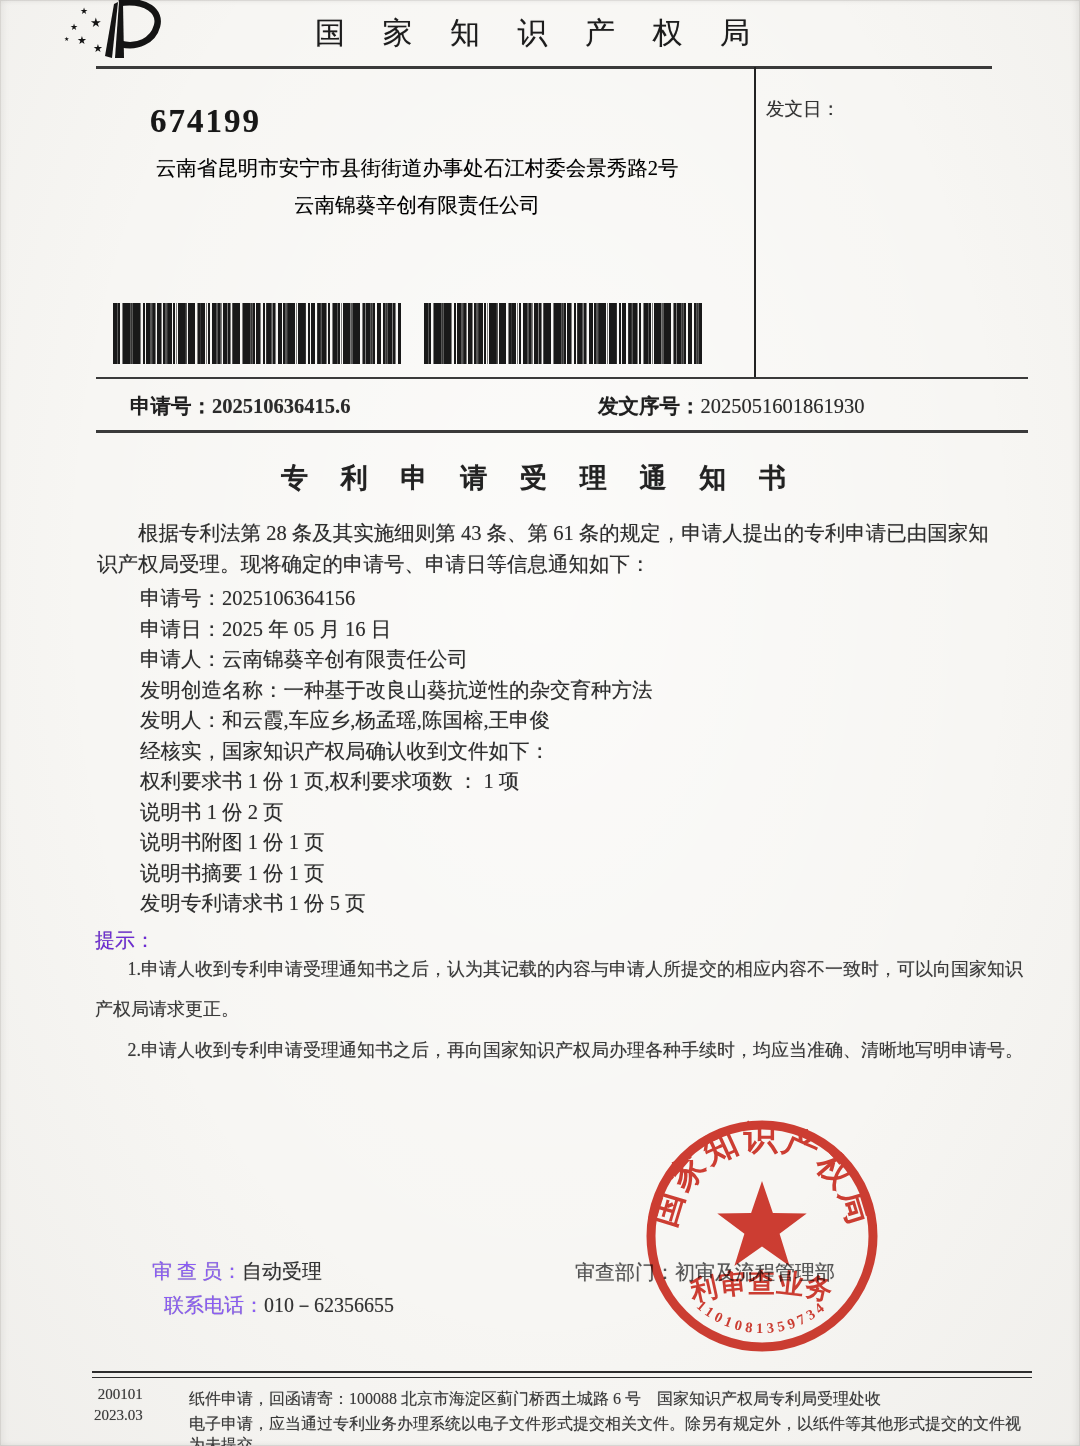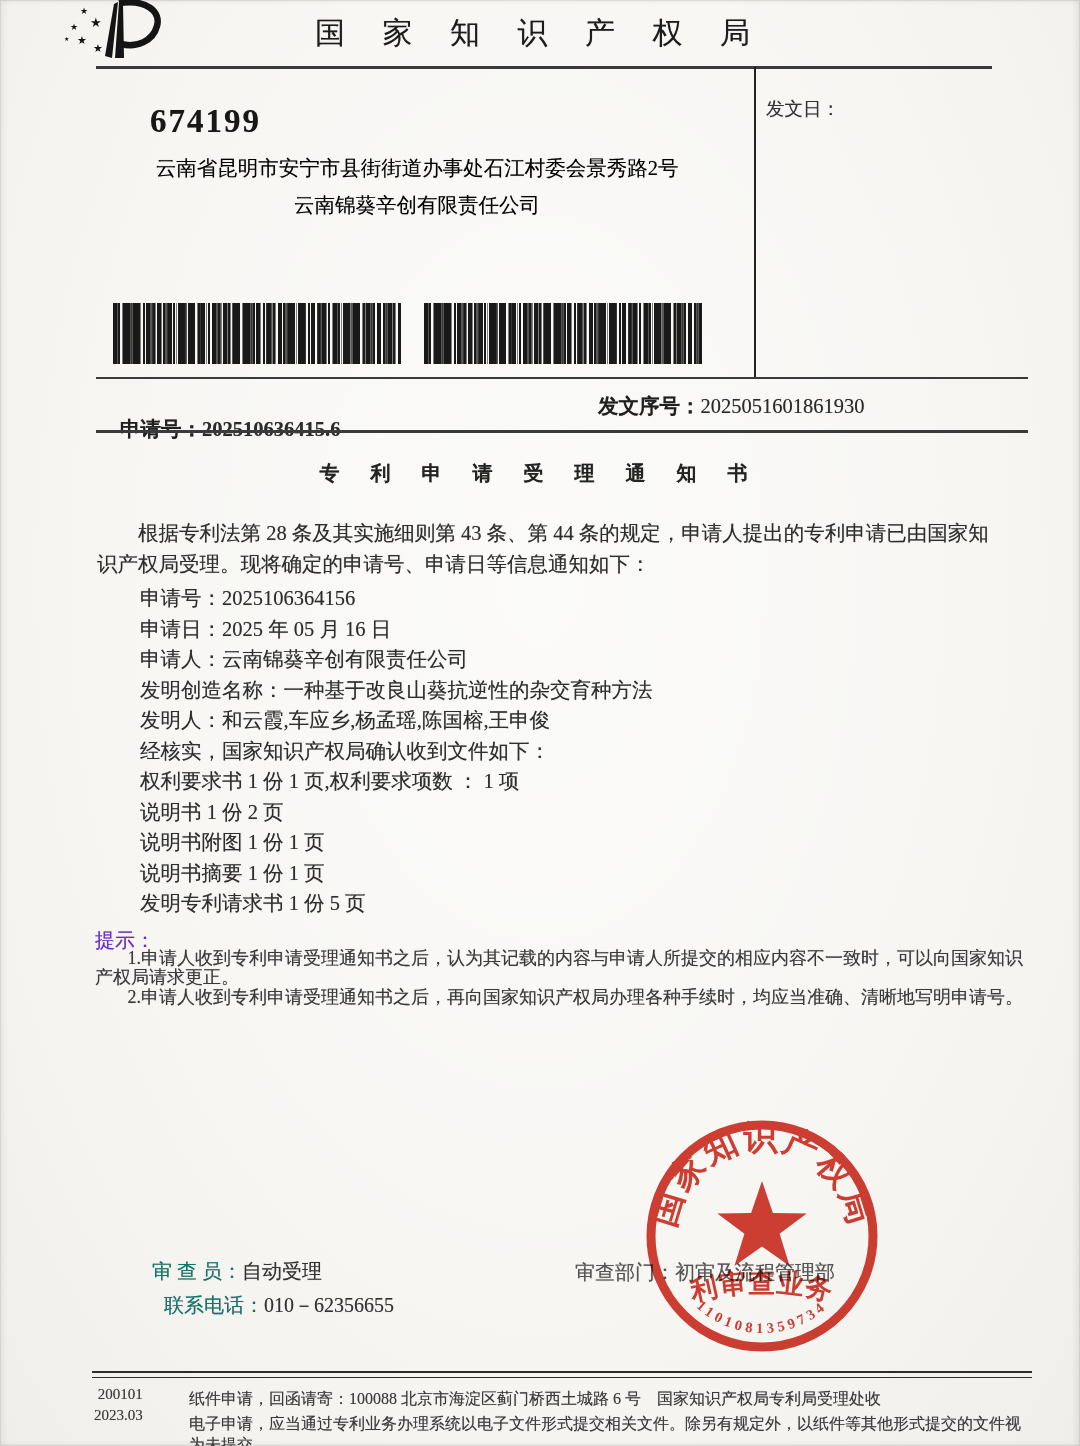--- a/index.html
+++ b/index.html
@@ -28,31 +28,31 @@
   .barcode{position:absolute;top:303px;height:61px;
     background:
       repeating-linear-gradient(90deg,#191919 0 2px,transparent 2px 5px),
       repeating-linear-gradient(90deg,#191919 0 4px,transparent 4px 11px),
       repeating-linear-gradient(90deg,rgba(25,25,25,.72) 0 6px,transparent 6px 17px),
       repeating-linear-gradient(90deg,rgba(25,25,25,.55) 0 1px,transparent 1px 3px);}
   .num-row-label{font-weight:bold;color:#1f1f1f;}
   .num-row{top:392px;font-size:20.5px;}
 
   .notice-title{position:absolute;left:0;right:0;top:460px;text-align:center;
-    font-size:20px;font-weight:bold;letter-spacing:13px;color:#222;}
+    font-size:27px;font-weight:bold;letter-spacing:13px;color:#222;}
   .body-par{position:absolute;left:97px;top:518px;width:896px;
     font-size:20.5px;line-height:31px;text-indent:2em;color:#2e2e2e;white-space:normal;}
   .fields{position:absolute;left:140px;top:583px;width:780px;font-size:20.5px;line-height:30.5px;color:#2e2e2e;}
   .fields div{white-space:nowrap;}
 
   .tips-label{left:95px;top:927px;font-size:20px;color:#6d28d9;}
-  .tips{position:absolute;left:95px;top:949px;width:937px;font-size:18px;line-height:19px;color:#3a3a3a;}
+  .tips{position:absolute;left:95px;top:949px;width:937px;font-size:18px;line-height:40px;color:#3a3a3a;}
   .tips p{margin:0 0 1px 0;text-indent:1.8em;}
 
-  .sign-label{font-weight:normal;color:#0f766e;text-align:center;}
+  .sign-label{font-weight:normal;color:#8b5cf6;text-align:center;}
   .signoff{font-size:20px;color:#333;}
   .dept-row{left:575px;top:1259px;font-size:20px;color:#555;z-index:1;}
 
   .seal{position:absolute;left:642px;top:1116px;width:250px;height:250px;z-index:2;
     opacity:.9;mix-blend-mode:multiply;}
 
   .footer-rule{position:absolute;left:92px;top:1371px;width:940px;height:4px;
     border-top:2.5px solid #2e2e2e;border-bottom:1.5px solid #2e2e2e;}
   .footer-left{position:absolute;left:94px;top:1384px;font-size:15px;line-height:21px;color:#3c3c3c;text-align:right;}
   .footer-right{position:absolute;left:185px;top:1384px;width:850px;font-size:16px;line-height:21px;color:#3a3a3a;white-space:normal;}
@@ -84,30 +84,30 @@
     <div>云南锦葵辛创有限责任公司</div>
   </div>
 
   <div class="vr" style="left:754px;top:67px;height:311px;"></div>
   <div class="txt issue-label soft">发文日：</div>
 
   <div class="barcode" style="left:113px;width:288px;"></div>
   <div class="barcode" style="left:424px;width:278px;"></div>
 
   <div class="hr" style="left:96px;top:377px;width:932px;height:2px;"></div>
-  <div class="txt num-row soft" style="left:120px;margin-top:23px;">
+  <div class="txt num-row soft" style="left:130px;">
     <span class="num-row-label">申请号：</span><span style="font-weight:bold;">202510636415.6</span>
   </div>
   <div class="txt num-row soft" style="left:598px;">
     <span class="num-row-label">发文序号：</span><span>2025051601861930</span>
   </div>
   <div class="hr" style="left:96px;top:430px;width:932px;height:3px;"></div>
 
   <div class="notice-title soft">专 利 申 请 受 理 通 知 书</div>
-  <div class="body-par soft">根据专利法第 28 条及其实施细则第 43 条、第 44 条的规定，申请人提出的专利申请已由国家知识产权局受理。现将确定的申请号、申请日等信息通知如下：</div>
+  <div class="body-par soft">根据专利法第 28 条及其实施细则第 43 条、第 61 条的规定，申请人提出的专利申请已由国家知识产权局受理。现将确定的申请号、申请日等信息通知如下：</div>
 
   <div class="fields soft">
     <div>申请号：2025106364156</div>
     <div>申请日：2025 年 05 月 16 日</div>
     <div>申请人：云南锦葵辛创有限责任公司</div>
     <div>发明创造名称：一种基于改良山葵抗逆性的杂交育种方法</div>
     <div>发明人：和云霞,车应乡,杨孟瑶,陈国榕,王申俊</div>
     <div>经核实，国家知识产权局确认收到文件如下：</div>
     <div>权利要求书 1 份 1 页,权利要求项数 ： 1 项</div>
     <div>说明书 1 份 2 页</div>

